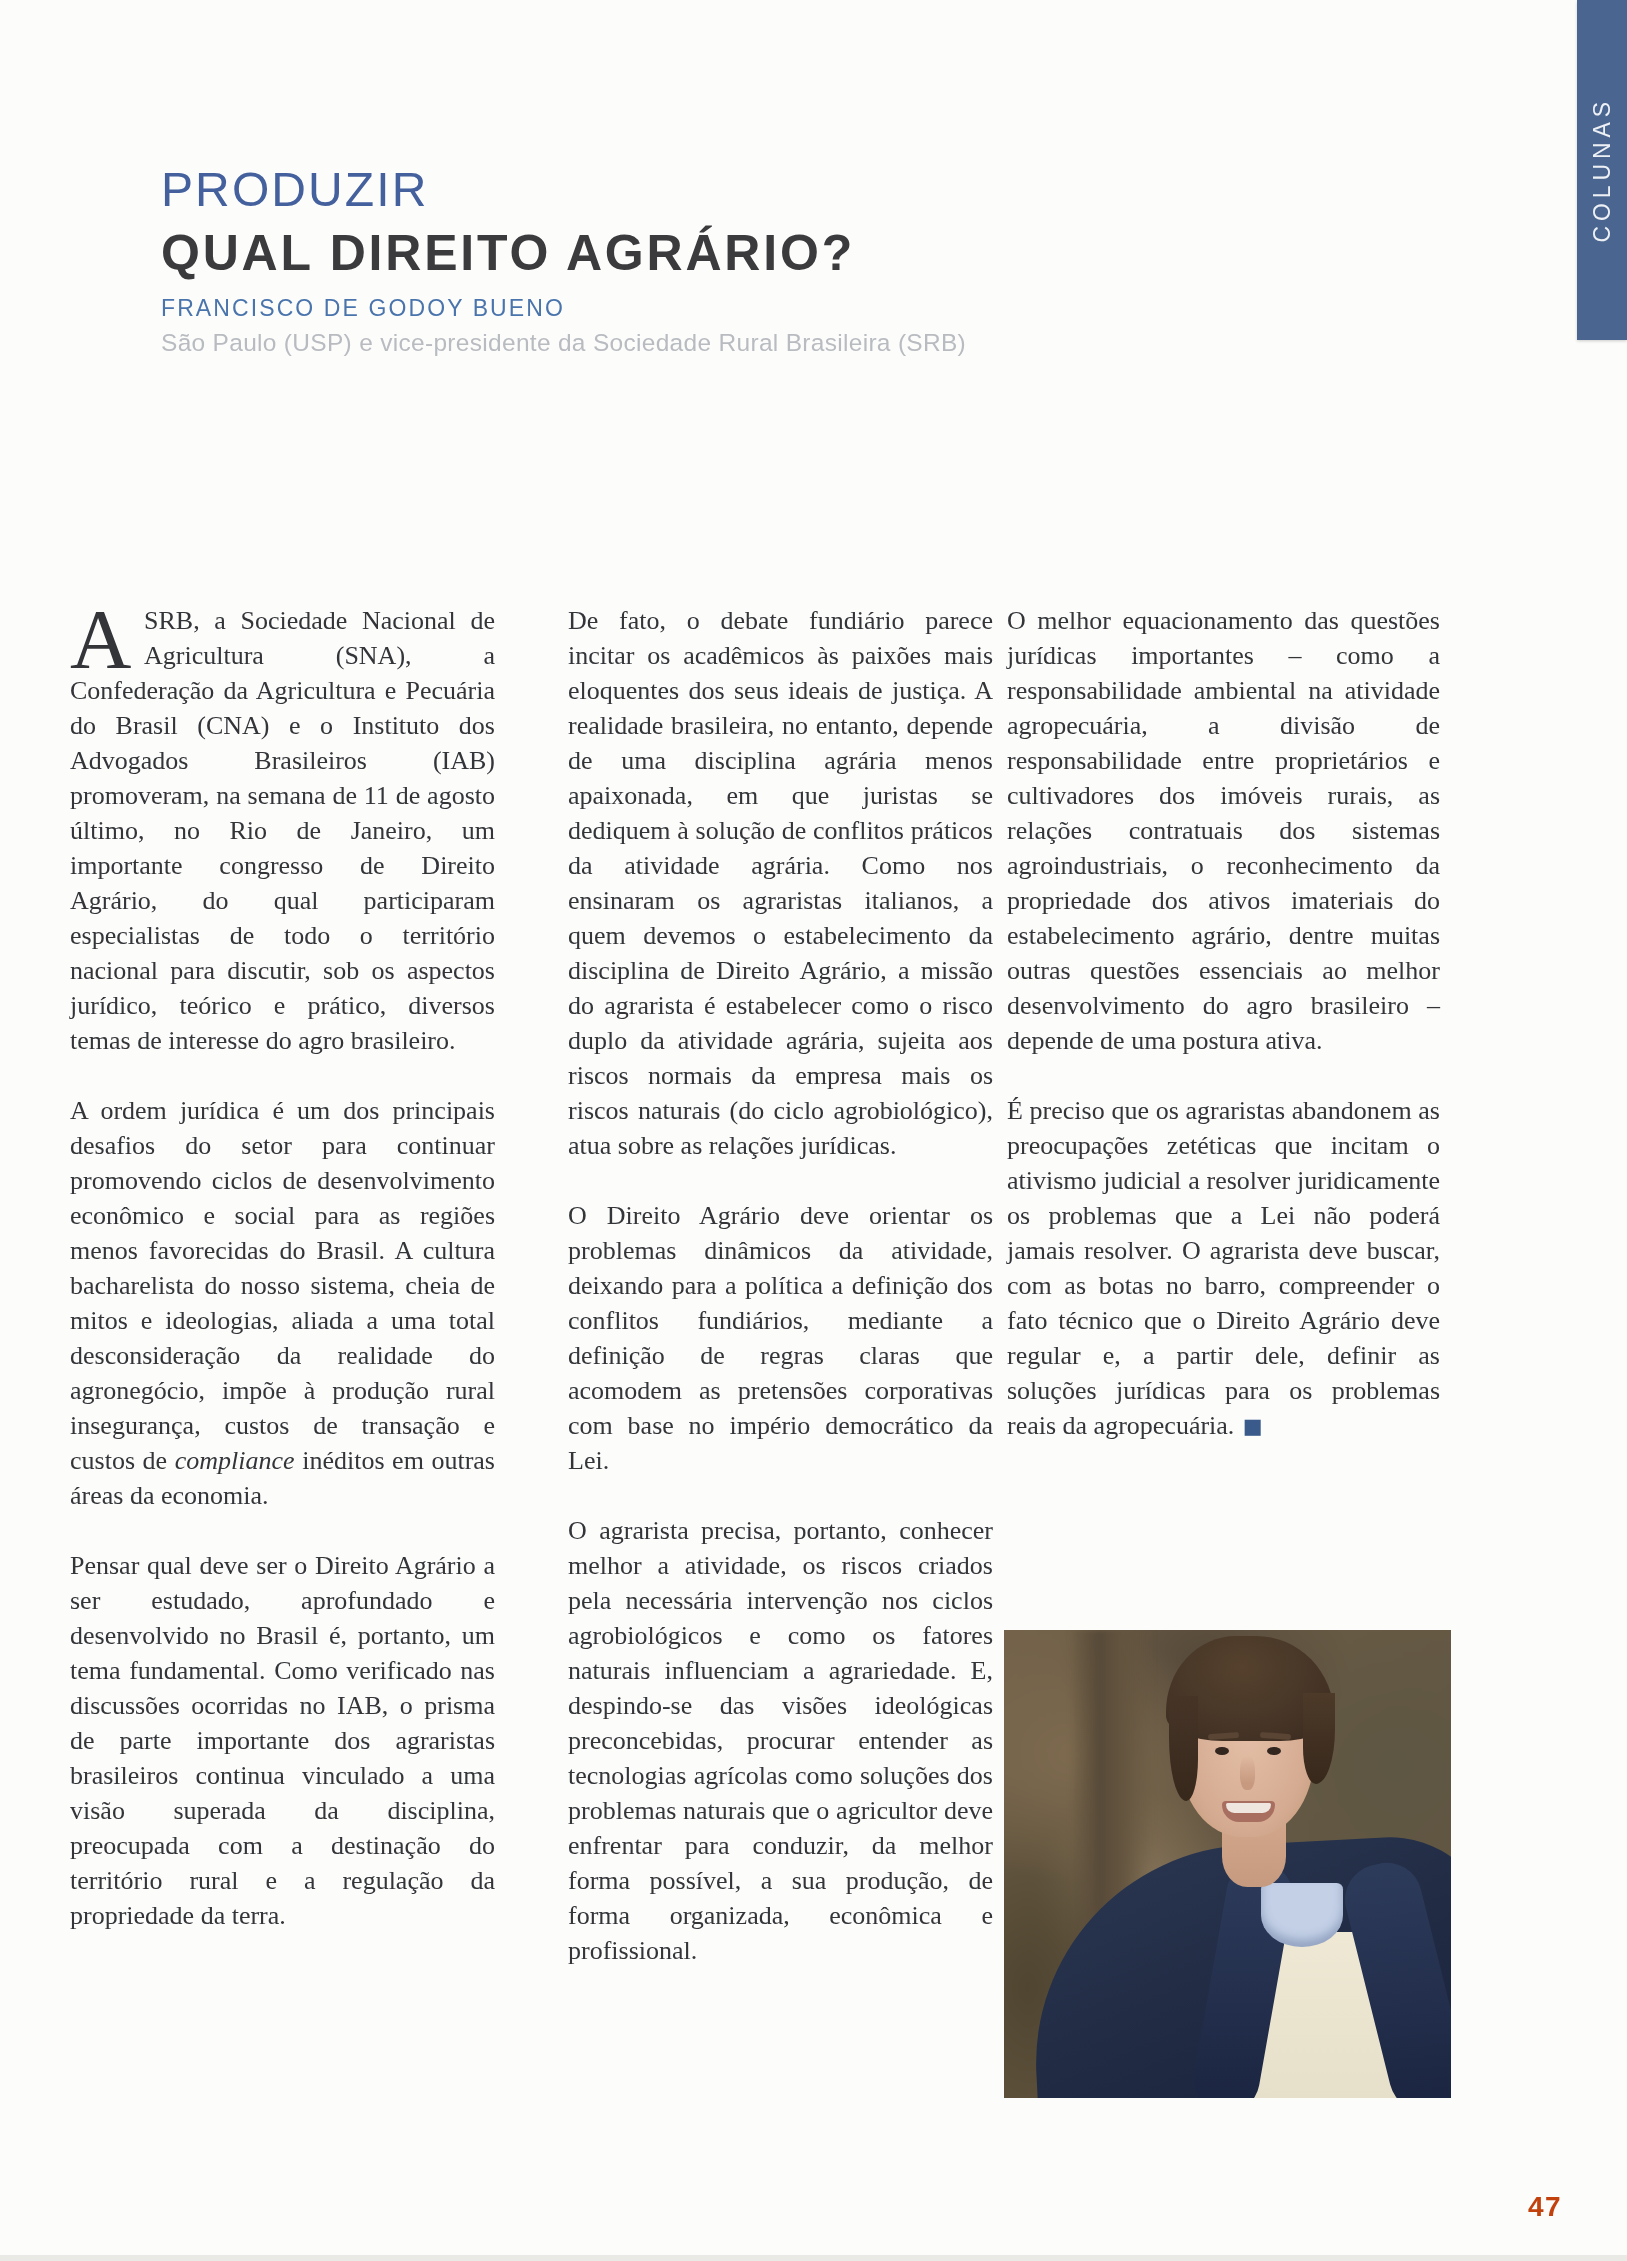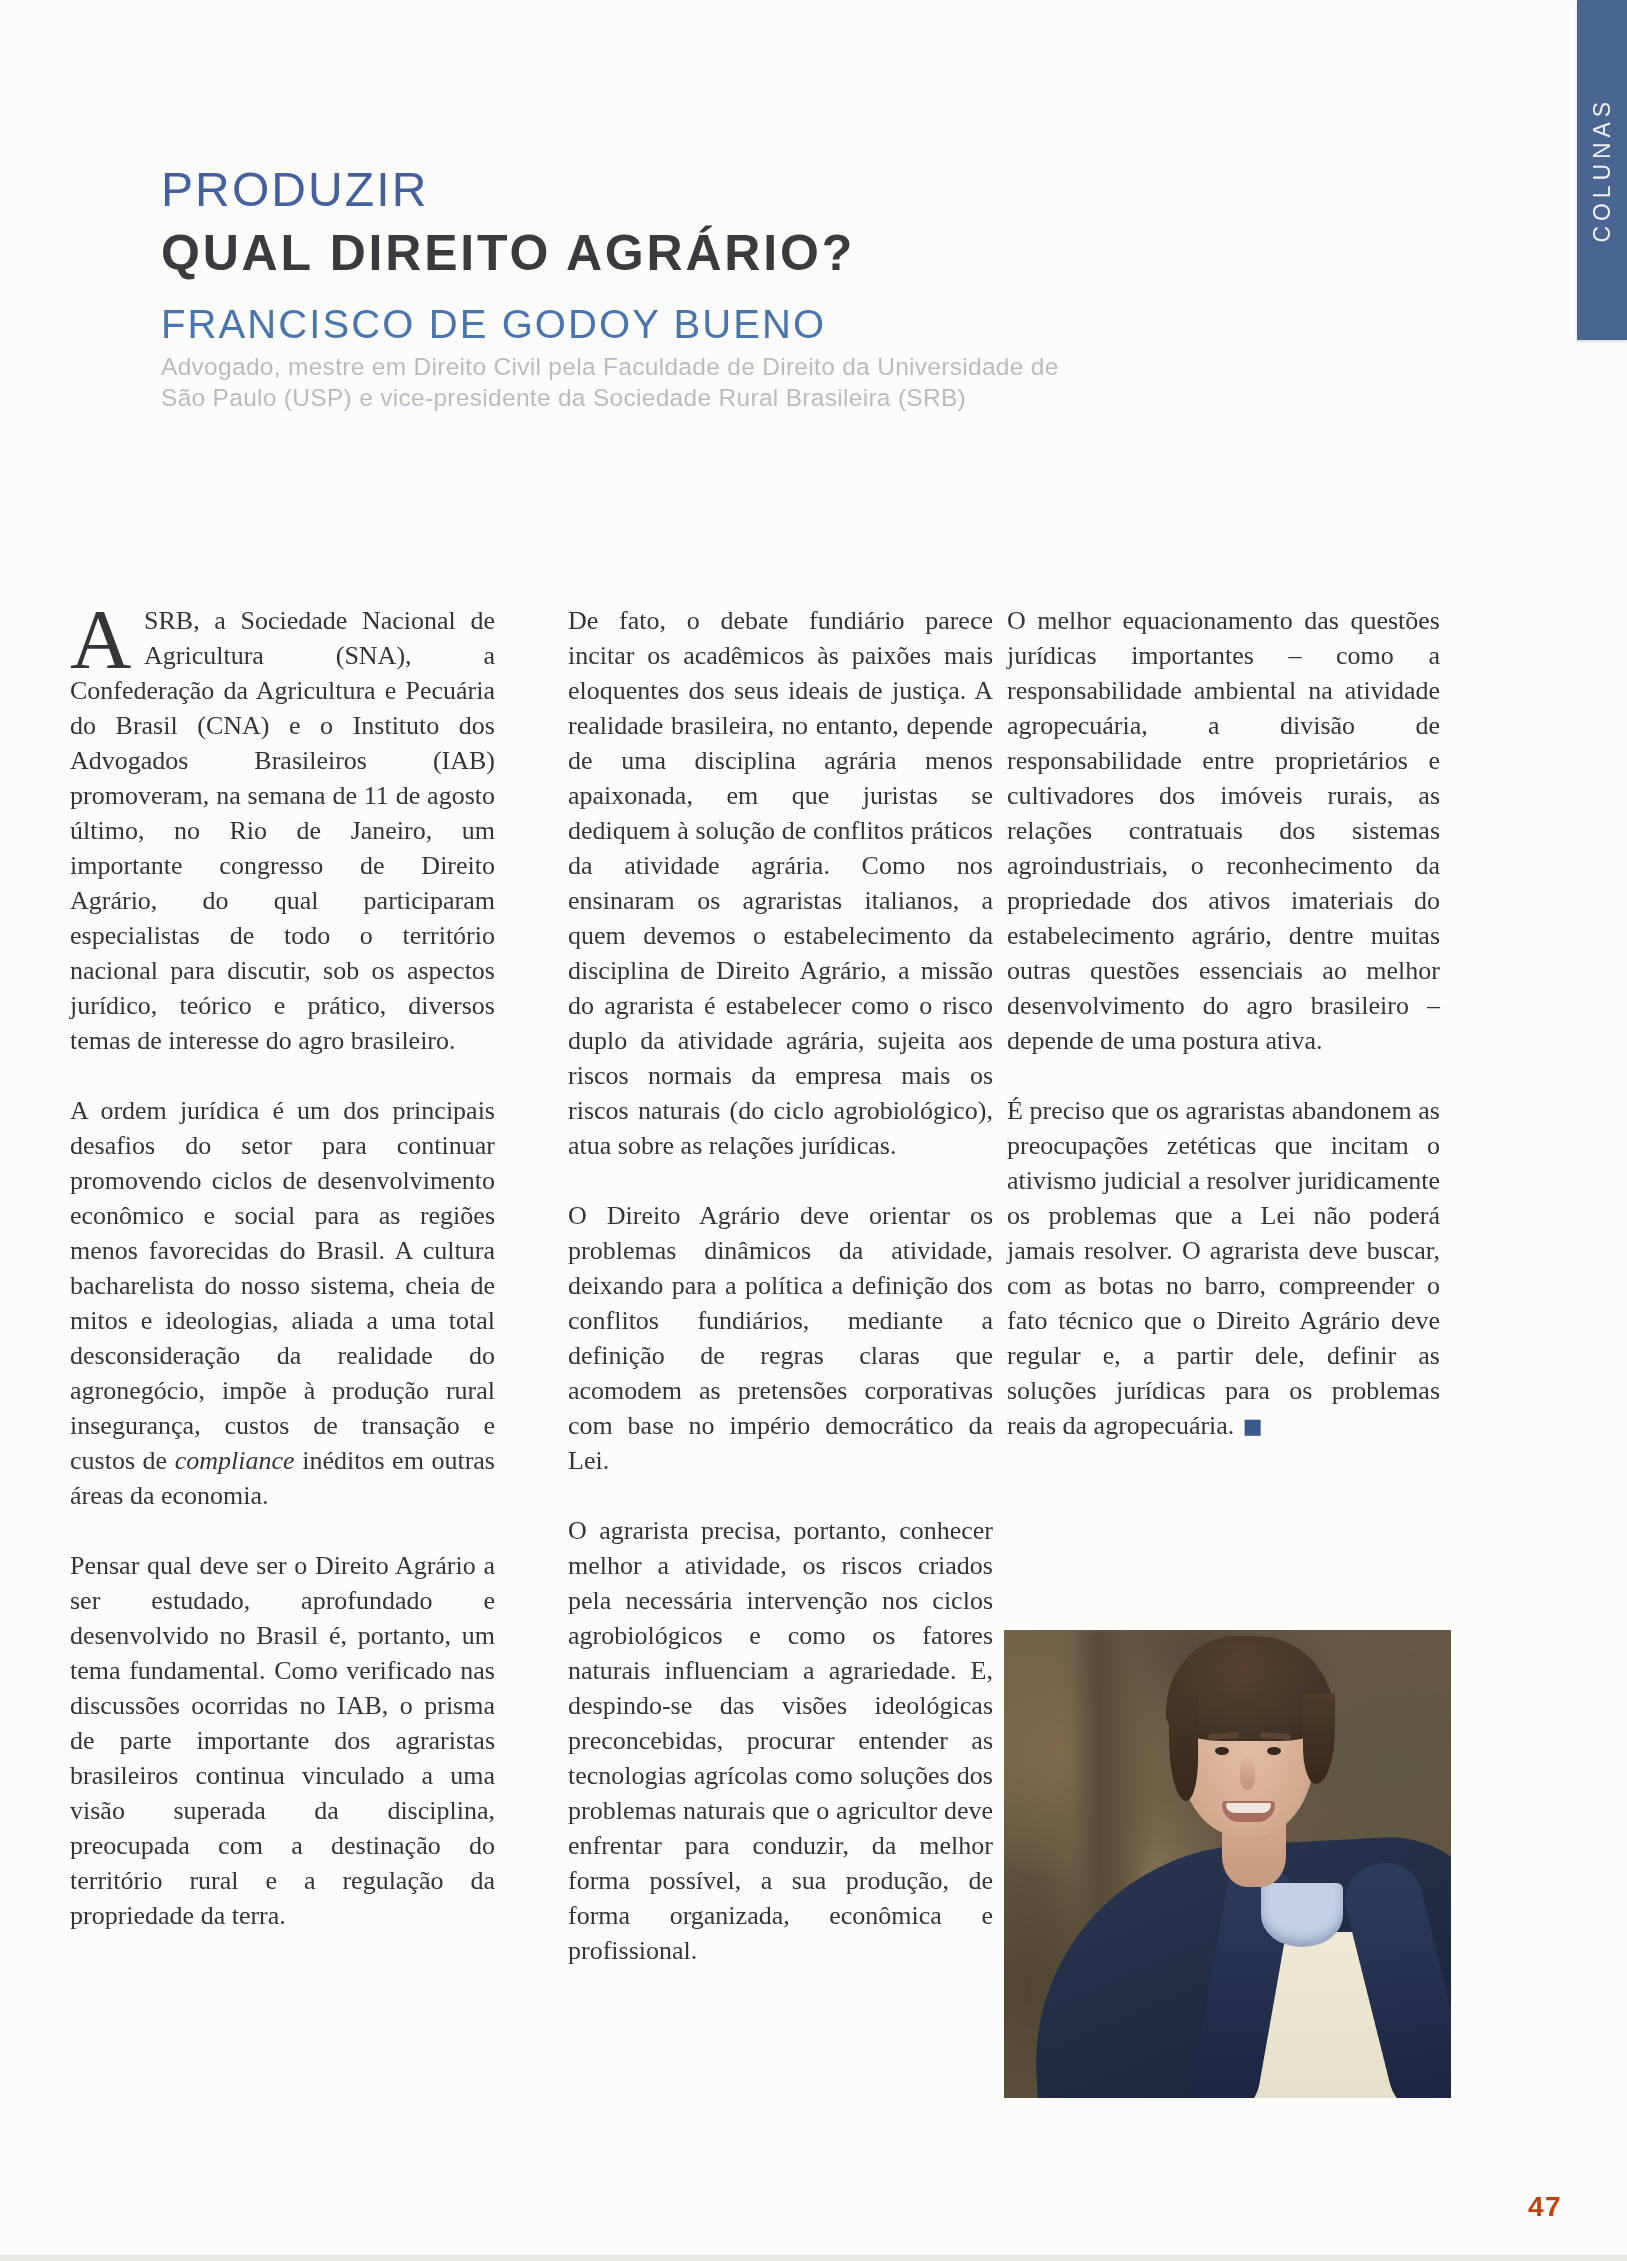--- a/index.html
+++ b/index.html
@@ -26,21 +26,21 @@
     position:absolute;top:166px;right:187px;width:1279px;text-align:left;
   }
   .kicker{
     font-size:48px;line-height:1;color:#44619e;letter-spacing:2.1px;font-weight:400;
   }
   .title{
     margin:12px 0 0;font-size:50px;line-height:1.08;color:#3b3b3e;
     font-weight:700;letter-spacing:2.8px;white-space:nowrap;
   }
   .author{
-    margin-top:24px;font-size:40px;line-height:1;color:#4a74ac;letter-spacing:2.1px;
+    margin-top:17px;font-size:23px;line-height:1;color:#4a74ac;letter-spacing:2.1px;
   }
   .affiliation{
     margin-top:7px;font-size:24.5px;line-height:31px;color:#b8bbc0;letter-spacing:0.3px;
   }
   
   .col{
     position:absolute;top:603px;width:425px;
     font-family:"Liberation Serif",serif;
     font-size:26px;line-height:35px;color:#333539;
     text-align:justify;
@@ -149,21 +149,20 @@
 
   <div class="colunas-tab">
     <span>COLUNAS</span>
   </div>
 
   <header class="article-header">
     <div class="kicker">PRODUZIR</div>
     <h1 class="title">QUAL DIREITO AGRÁRIO?</h1>
     <div class="author">FRANCISCO DE GODOY BUENO</div>
     <div class="affiliation">
-      <div>Advogado, mestre em Direito Civil pela Faculdade de Direito da Universidade de</div>
       <div>São Paulo (USP) e vice-presidente da Sociedade Rural Brasileira (SRB)</div>
     </div>
   </header>
 
   <div class="col col1">
     <p><span class="dropcap">A</span><span>SRB, a Sociedade Nacional de Agricultura (SNA), a Confederação da Agricultura e Pecuária do Brasil (CNA) e o Instituto dos Advogados Brasileiros (IAB) promoveram, na semana de 11 de agosto último, no Rio de Janeiro, um importante congresso de Direito Agrário, do qual participaram especialistas de todo o território nacional para discutir, sob os aspectos jurídico, teórico e prático, diversos temas de interesse do agro brasileiro.</span></p>
     <p><span>A ordem jurídica é um dos principais desafios do setor para continuar promovendo ciclos de desenvolvimento econômico e social para as regiões menos favorecidas do Brasil. A cultura bacharelista do nosso sistema, cheia de mitos e ideologias, aliada a uma total desconsideração da realidade do agronegócio, impõe à produção rural insegurança, custos de transação e custos de </span><span class="italic">compliance</span><span> inéditos em outras áreas da economia.</span></p>
     <p>Pensar qual deve ser o Direito Agrário a ser estudado, aprofundado e desenvolvido no Brasil é, portanto, um tema fundamental. Como verificado nas discussões ocorridas no IAB, o prisma de parte importante dos agraristas brasileiros continua vinculado a uma visão superada da disciplina, preocupada com a destinação do território rural e a regulação da propriedade da terra.</p>
   </div>
 

